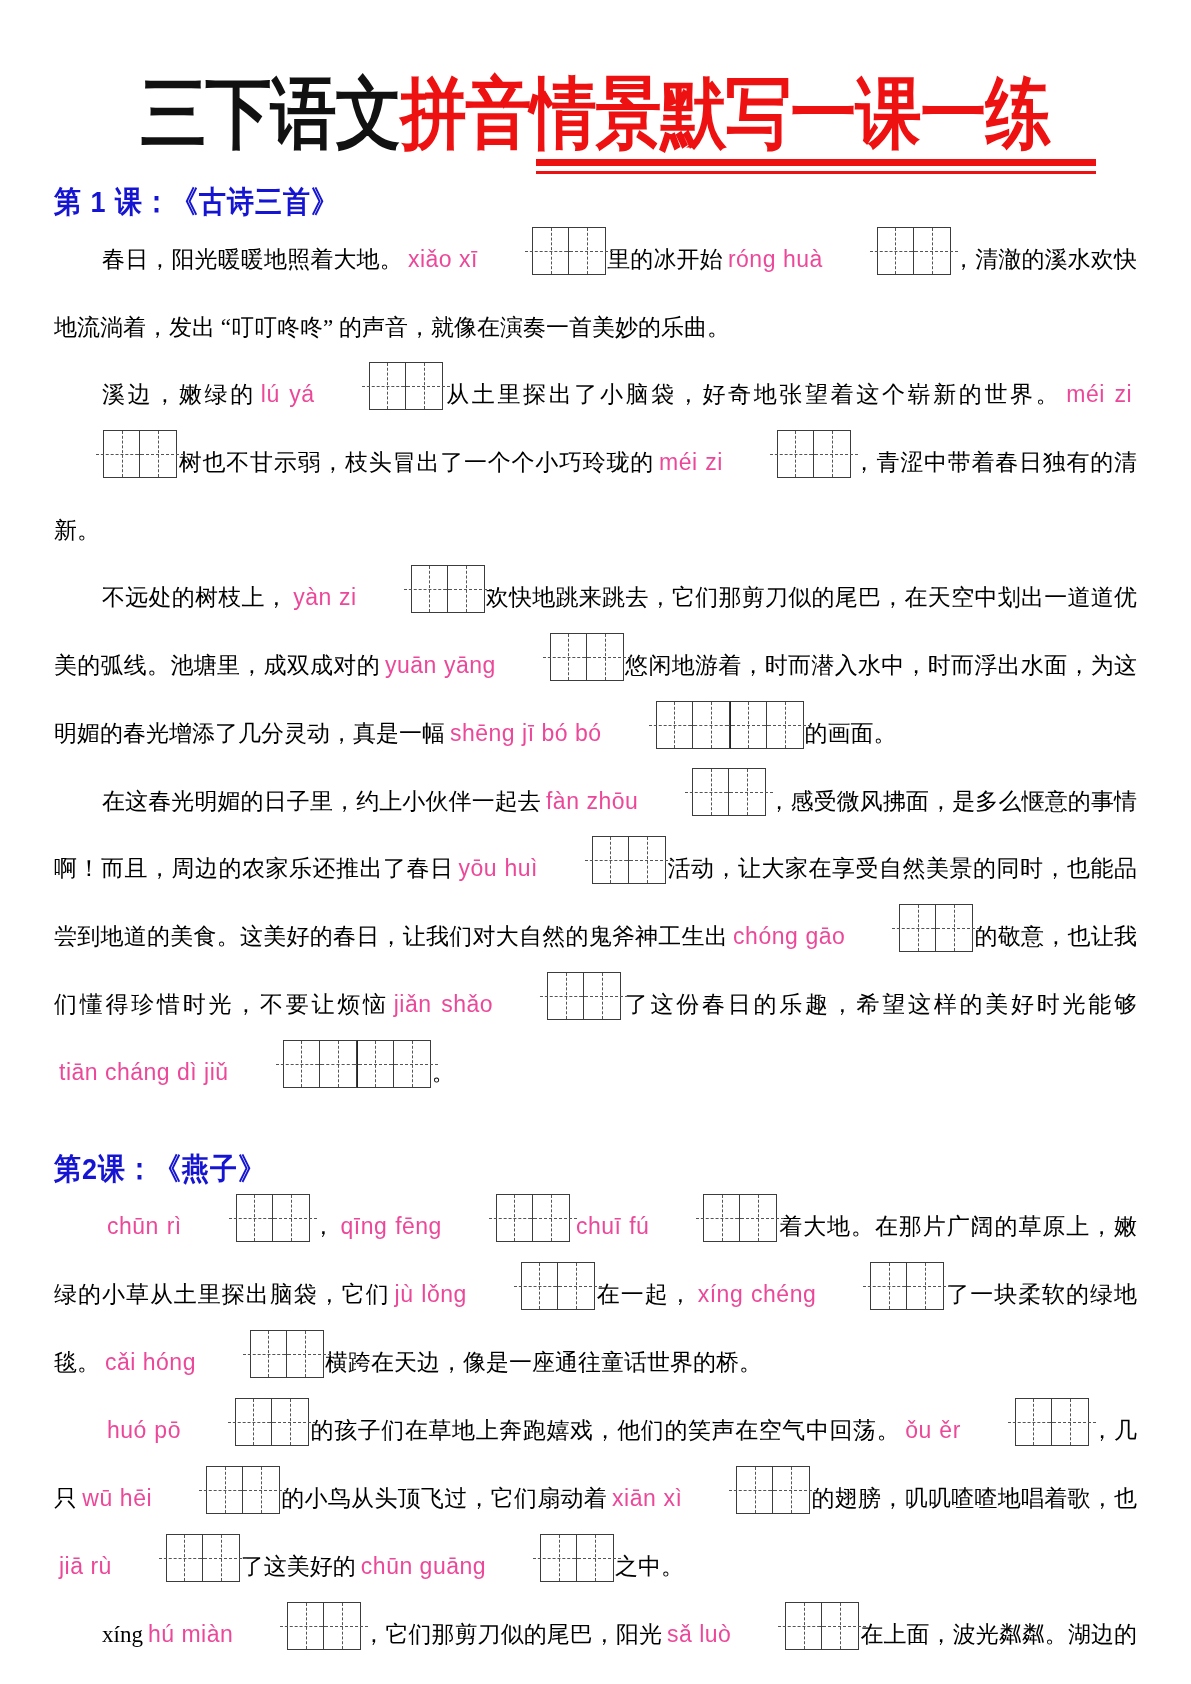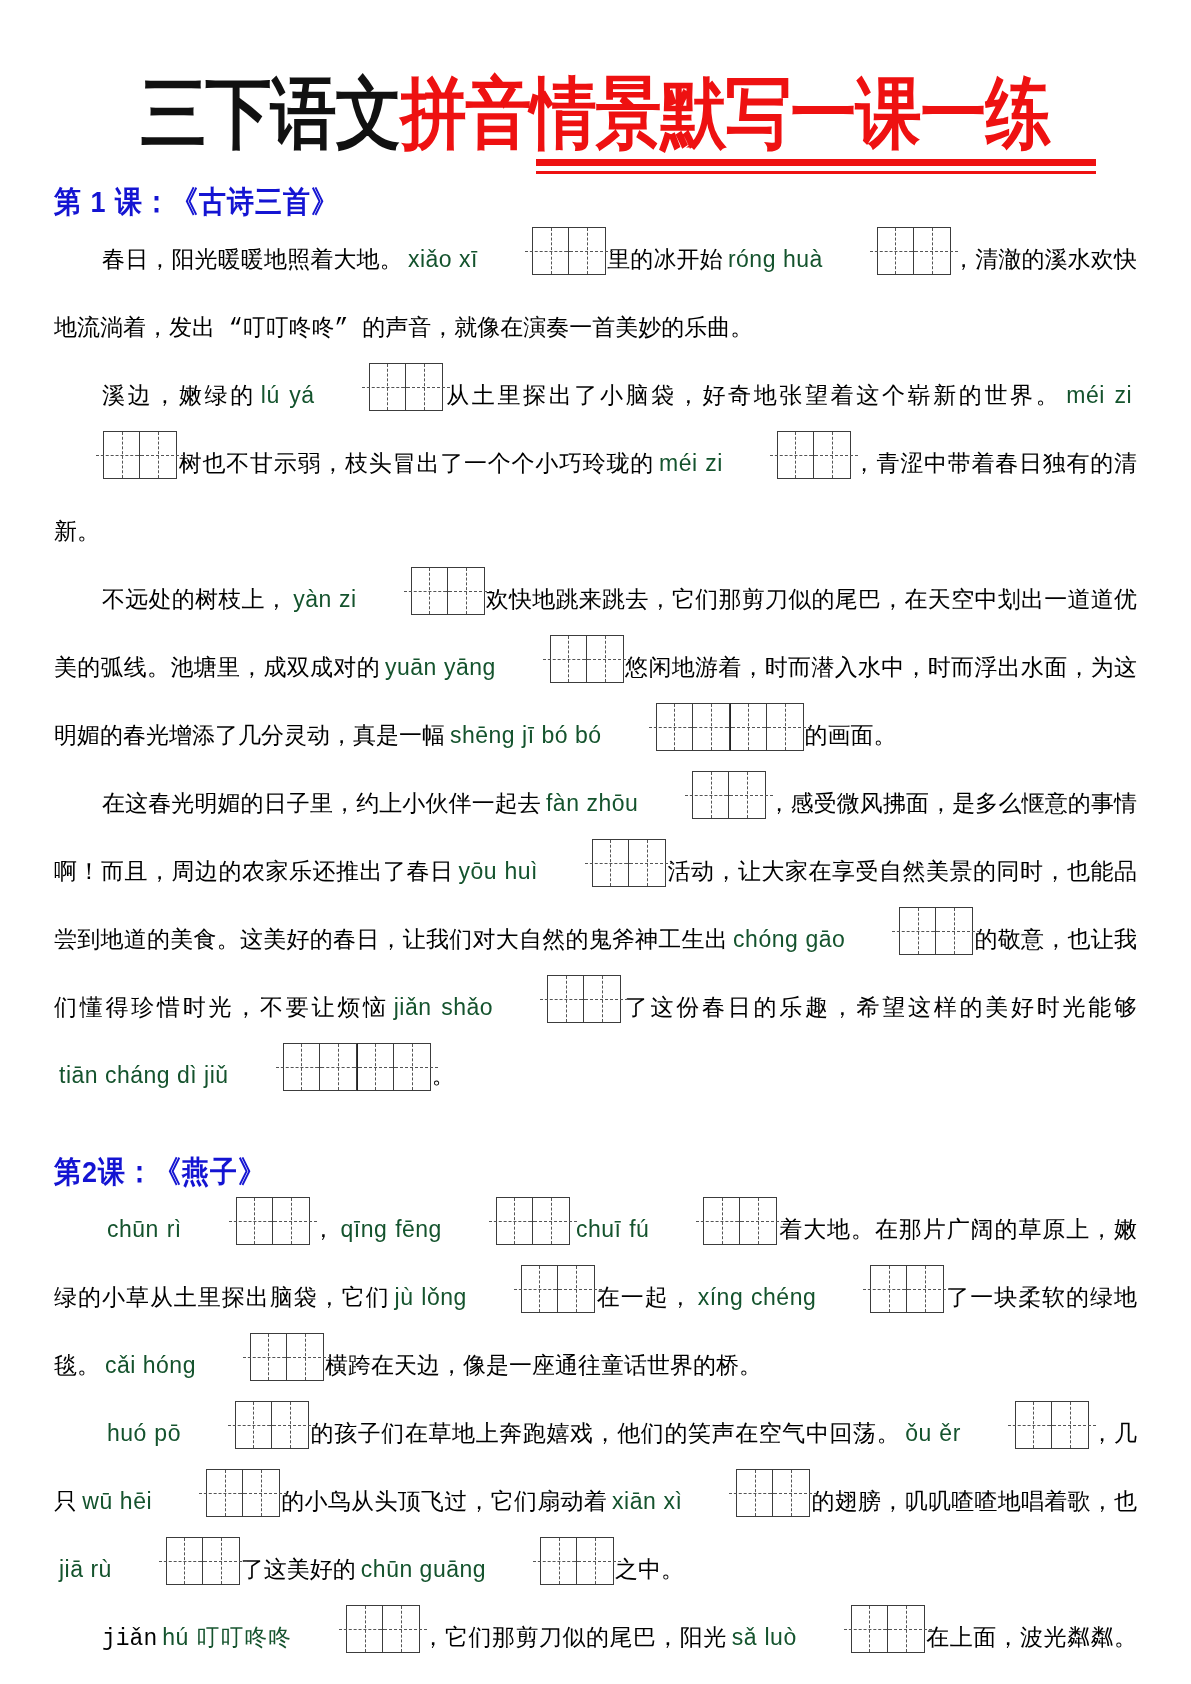--- a/index.html
+++ b/index.html
@@ -81,25 +81,25 @@
   .para {
     font-size: 23px;
     line-height: 66px;
     text-align: justify;
     text-justify: inter-ideograph;
     color: #000;
     margin: 0;
   }
   .para.indent { text-indent: 48px; }
   .han {
-    font-family: Liberation Mono, monospace;
+    font-family: Liberation Serif, serif;
     white-space: pre-wrap;
   }
   .py {
-    color: #14532d;
+    color: #ec4899;
     font-size: 23px;
     padding: 0 5px;
     white-space: nowrap;
     letter-spacing: 0.5px;
   }
 
   
   .grid {
     display: inline-block;
     vertical-align: middle;
@@ -171,16 +171,16 @@
 
   <div id="content">
       <div class="lesson-head">第 1 课：《古诗三首》</div>
       <p class="para indent"><span class="han">春日，阳光暖暖地照着大地。</span><span class="py">xiǎo xī</span><span class="grid"><span class="cell first"></span><span class="cell last"></span></span><span class="han">里的冰开始</span><span class="py">róng huà</span><span class="grid"><span class="cell first"></span><span class="cell last"></span></span><span class="han">，清澈的溪水欢快地流淌着，发出 “叮叮咚咚” 的声音，就像在演奏一首美妙的乐曲。</span></p>
       <p class="para indent"><span class="han">溪边，嫩绿的</span><span class="py">lú yá</span><span class="grid"><span class="cell first"></span><span class="cell last"></span></span><span class="han">从土里探出了小脑袋，好奇地张望着这个崭新的世界。</span><span class="py">méi zi</span><span class="grid"><span class="cell first"></span><span class="cell last"></span></span><span class="han">树也不甘示弱，枝头冒出了一个个小巧玲珑的</span><span class="py">méi zi</span><span class="grid"><span class="cell first"></span><span class="cell last"></span></span><span class="han">，青涩中带着春日独有的清新。</span></p>
       <p class="para indent"><span class="han">不远处的树枝上，</span><span class="py">yàn zi</span><span class="grid"><span class="cell first"></span><span class="cell last"></span></span><span class="han">欢快地跳来跳去，它们那剪刀似的尾巴，在天空中划出一道道优美的弧线。池塘里，成双成对的</span><span class="py">yuān yāng</span><span class="grid"><span class="cell first"></span><span class="cell last"></span></span><span class="han">悠闲地游着，时而潜入水中，时而浮出水面，为这明媚的春光增添了几分灵动，真是一幅</span><span class="py">shēng jī  bó bó</span><span class="grid"><span class="cell first"></span><span class="cell"></span><span class="cell group-start"></span><span class="cell last"></span></span><span class="han">的画面。</span></p>
       <p class="para indent"><span class="han">在这春光明媚的日子里，约上小伙伴一起去</span><span class="py">fàn zhōu</span><span class="grid"><span class="cell first"></span><span class="cell last"></span></span><span class="han">，感受微风拂面，是多么惬意的事情啊！而且，周边的农家乐还推出了春日</span><span class="py">yōu huì</span><span class="grid"><span class="cell first"></span><span class="cell last"></span></span><span class="han">活动，让大家在享受自然美景的同时，也能品尝到地道的美食。这美好的春日，让我们对大自然的鬼斧神工生出</span><span class="py">chóng gāo</span><span class="grid"><span class="cell first"></span><span class="cell last"></span></span><span class="han">的敬意，也让我们懂得珍惜时光，不要让烦恼</span><span class="py">jiǎn shǎo</span><span class="grid"><span class="cell first"></span><span class="cell last"></span></span><span class="han">了这份春日的乐趣，希望这样的美好时光能够</span><span class="py">tiān cháng dì jiǔ</span><span class="grid"><span class="cell first"></span><span class="cell"></span><span class="cell group-start"></span><span class="cell last"></span></span><span class="han">。</span></p>
       <div class="lesson-head l2">第2课：《燕子》</div>
       <p class="para indent"><span class="py">chūn rì</span><span class="grid"><span class="cell first"></span><span class="cell last"></span></span><span class="han">，</span><span class="py">qīng fēng</span><span class="grid"><span class="cell first"></span><span class="cell last"></span></span><span class="py">chuī  fú</span><span class="grid"><span class="cell first"></span><span class="cell last"></span></span><span class="han">着大地。在那片广阔的草原上，嫩绿的小草从土里探出脑袋，它们</span><span class="py">jù lǒng</span><span class="grid"><span class="cell first"></span><span class="cell last"></span></span><span class="han">在一起，</span><span class="py">xíng chéng</span><span class="grid"><span class="cell first"></span><span class="cell last"></span></span><span class="han">了一块柔软的绿地毯。</span><span class="py">cǎi hóng</span><span class="grid"><span class="cell first"></span><span class="cell last"></span></span><span class="han">横跨在天边，像是一座通往童话世界的桥。</span></p>
       <p class="para indent"><span class="py">huó pō</span><span class="grid"><span class="cell first"></span><span class="cell last"></span></span><span class="han">的孩子们在草地上奔跑嬉戏，他们的笑声在空气中回荡。</span><span class="py">ǒu  ěr</span><span class="grid"><span class="cell first"></span><span class="cell last"></span></span><span class="han">，几只</span><span class="py">wū  hēi</span><span class="grid"><span class="cell first"></span><span class="cell last"></span></span><span class="han">的小鸟从头顶飞过，它们扇动着</span><span class="py">xiān xì</span><span class="grid"><span class="cell first"></span><span class="cell last"></span></span><span class="han">的翅膀，叽叽喳喳地唱着歌，也</span><span class="py">jiā  rù</span><span class="grid"><span class="cell first"></span><span class="cell last"></span></span><span class="han">了这美好的</span><span class="py">chūn guāng</span><span class="grid"><span class="cell first"></span><span class="cell last"></span></span><span class="han">之中。</span></p>
-      <p class="para indent"><span class="han">jiǎn</span><span class="py">hú 叮叮咚咚</span><span class="grid"><span class="cell first"></span><span class="cell last"></span></span><span class="han">，它们那剪刀似的尾巴，阳光</span><span class="py">sǎ luò</span><span class="grid"><span class="cell first"></span><span class="cell last"></span></span><span class="han">在上面，波光粼粼。湖边的垂柳，细长的柳枝随风飘舞，仿佛在向春天招手。</span></p>
+      <p class="para indent"><span class="han">xíng</span><span class="py">hú miàn</span><span class="grid"><span class="cell first"></span><span class="cell last"></span></span><span class="han">，它们那剪刀似的尾巴，阳光</span><span class="py">sǎ luò</span><span class="grid"><span class="cell first"></span><span class="cell last"></span></span><span class="han">在上面，波光粼粼。湖边的垂柳，细长的柳枝随风飘舞，仿佛在向春天招手。</span></p>
     </div>
 
 </div>
 
 </body></html>

